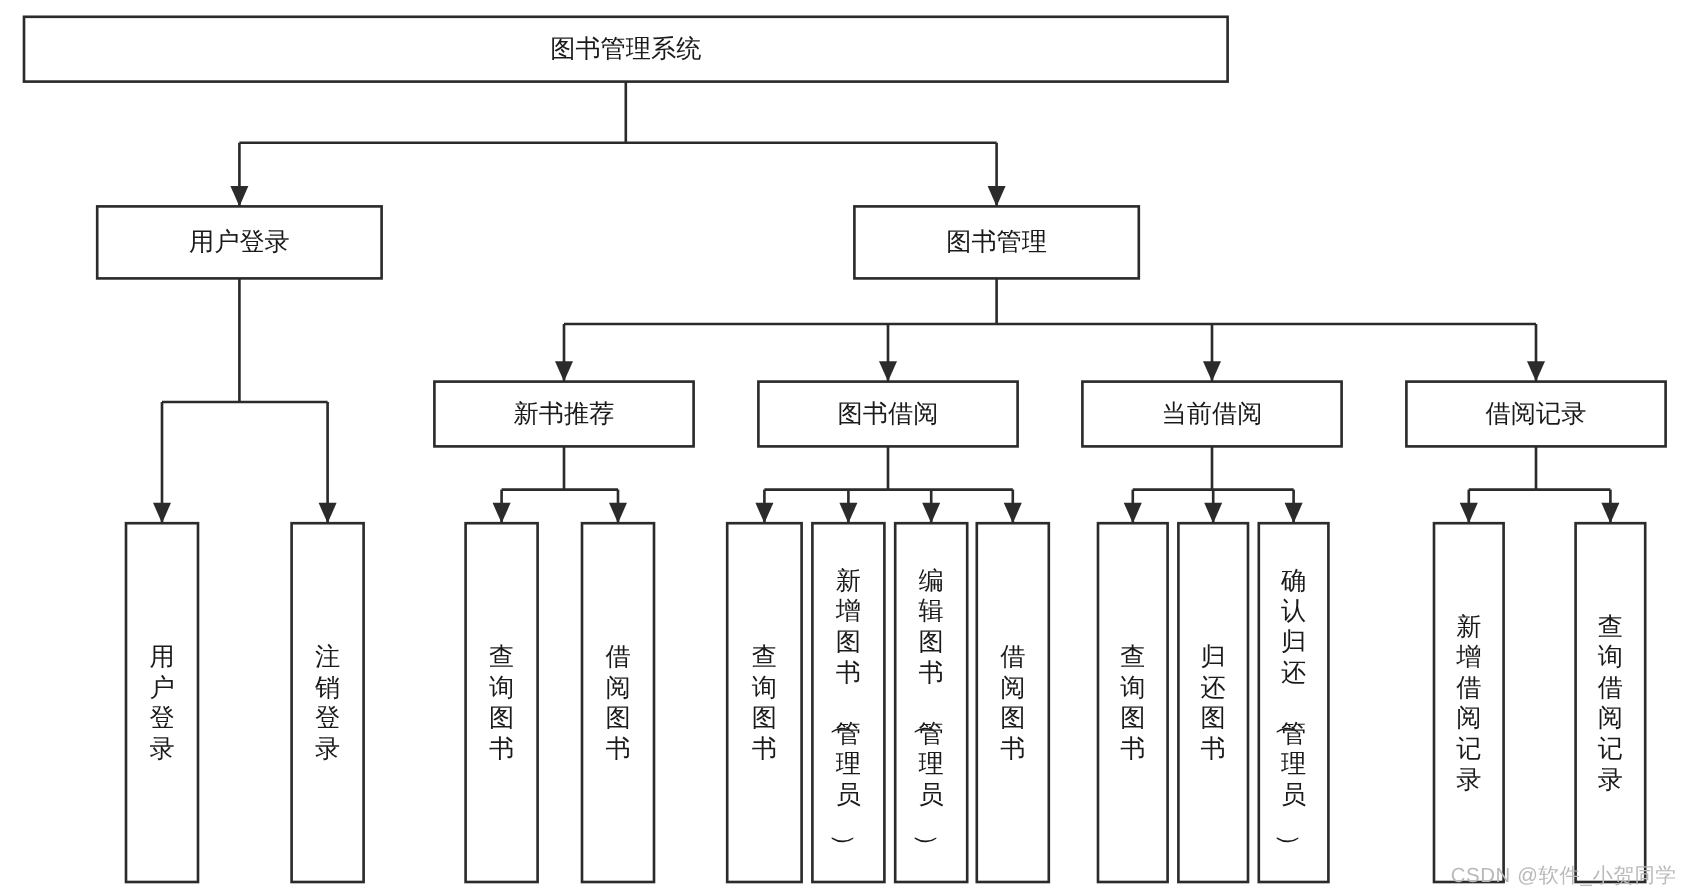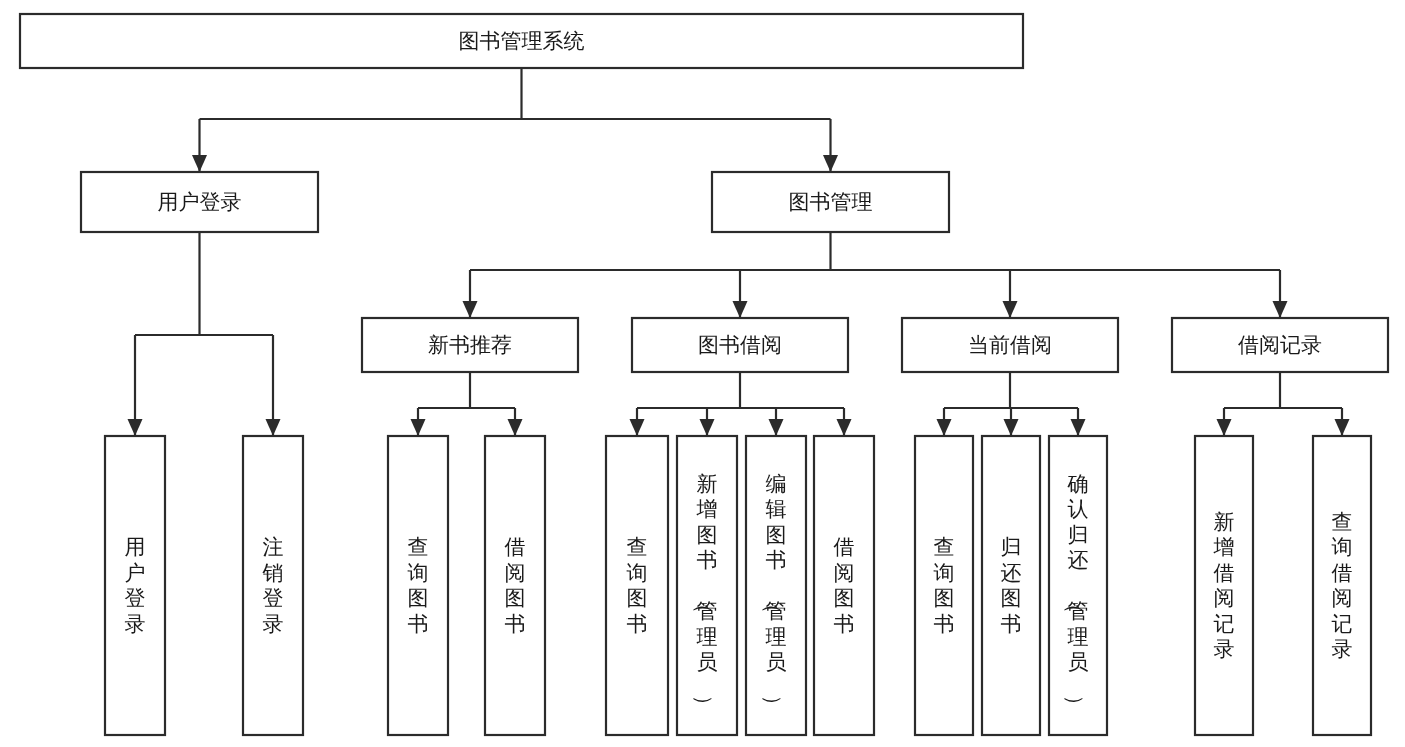--- a/index.html
+++ b/index.html
@@ -216,13 +216,14 @@
         <g>
           <rect x="1195" y="436" width="58" height="299" class="node-box"></rect>
           <text x="1224" y="528.89" class="node-label-v"><tspan x="1224" dy="0">新</tspan><tspan x="1224" dy="25.5">增</tspan><tspan x="1224" dy="25.5">借</tspan><tspan x="1224" dy="25.5">阅</tspan><tspan x="1224" dy="25.5">记</tspan><tspan x="1224" dy="25.5">录</tspan></text>
         </g>
         <g>
           <rect x="1313" y="436" width="58" height="299" class="node-box"></rect>
           <text x="1342" y="528.89" class="node-label-v"><tspan x="1342" dy="0">查</tspan><tspan x="1342" dy="25.5">询</tspan><tspan x="1342" dy="25.5">借</tspan><tspan x="1342" dy="25.5">阅</tspan><tspan x="1342" dy="25.5">记</tspan><tspan x="1342" dy="25.5">录</tspan></text>
         </g>
       </g>
   </svg>
+  <div class="watermark">CSDN @软件_小贺同学</div>
 </div>
 
 </body></html>

